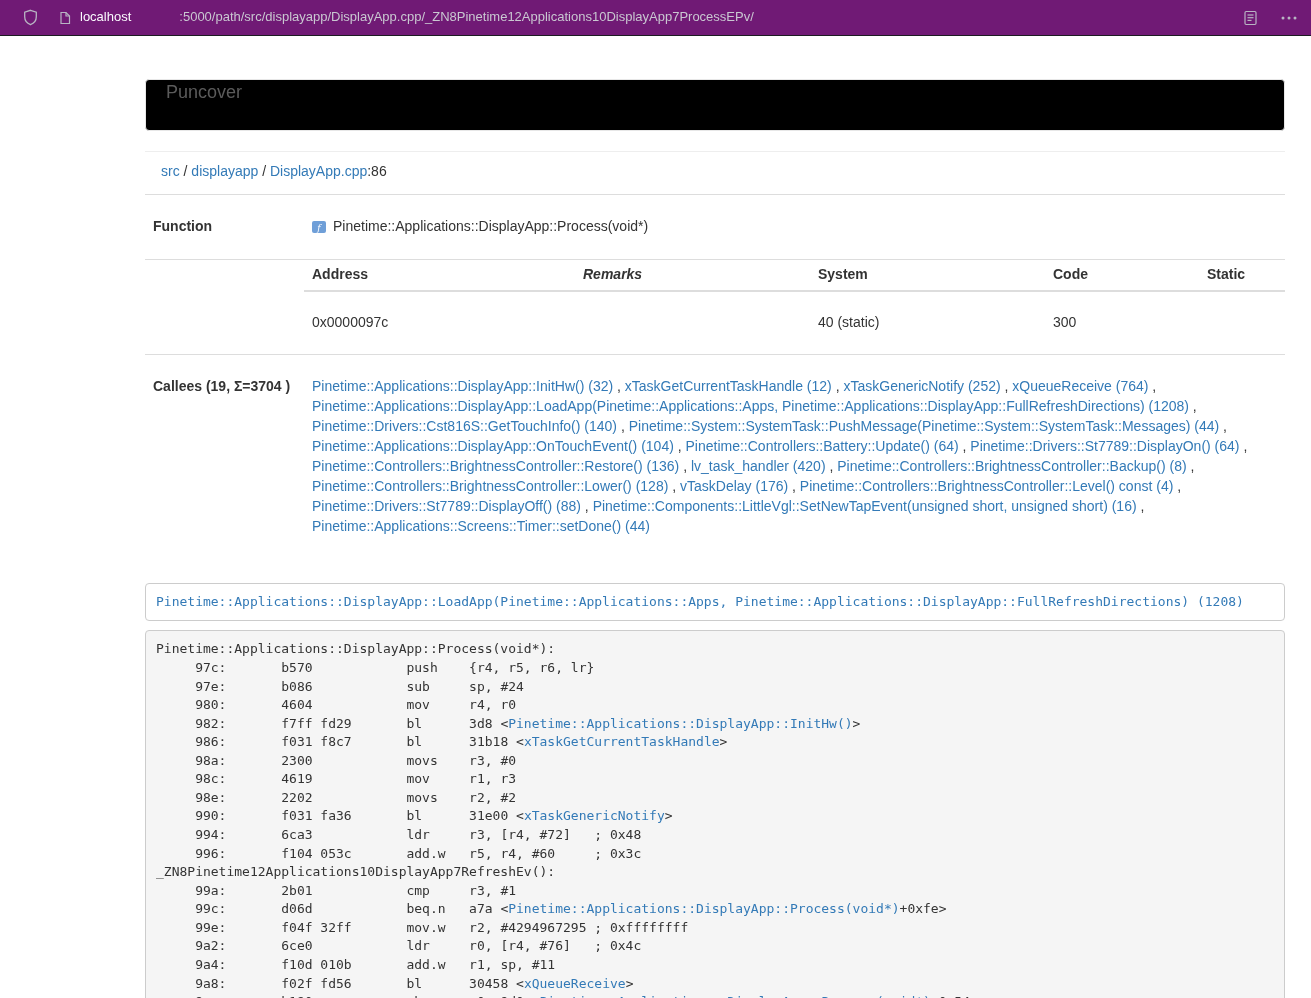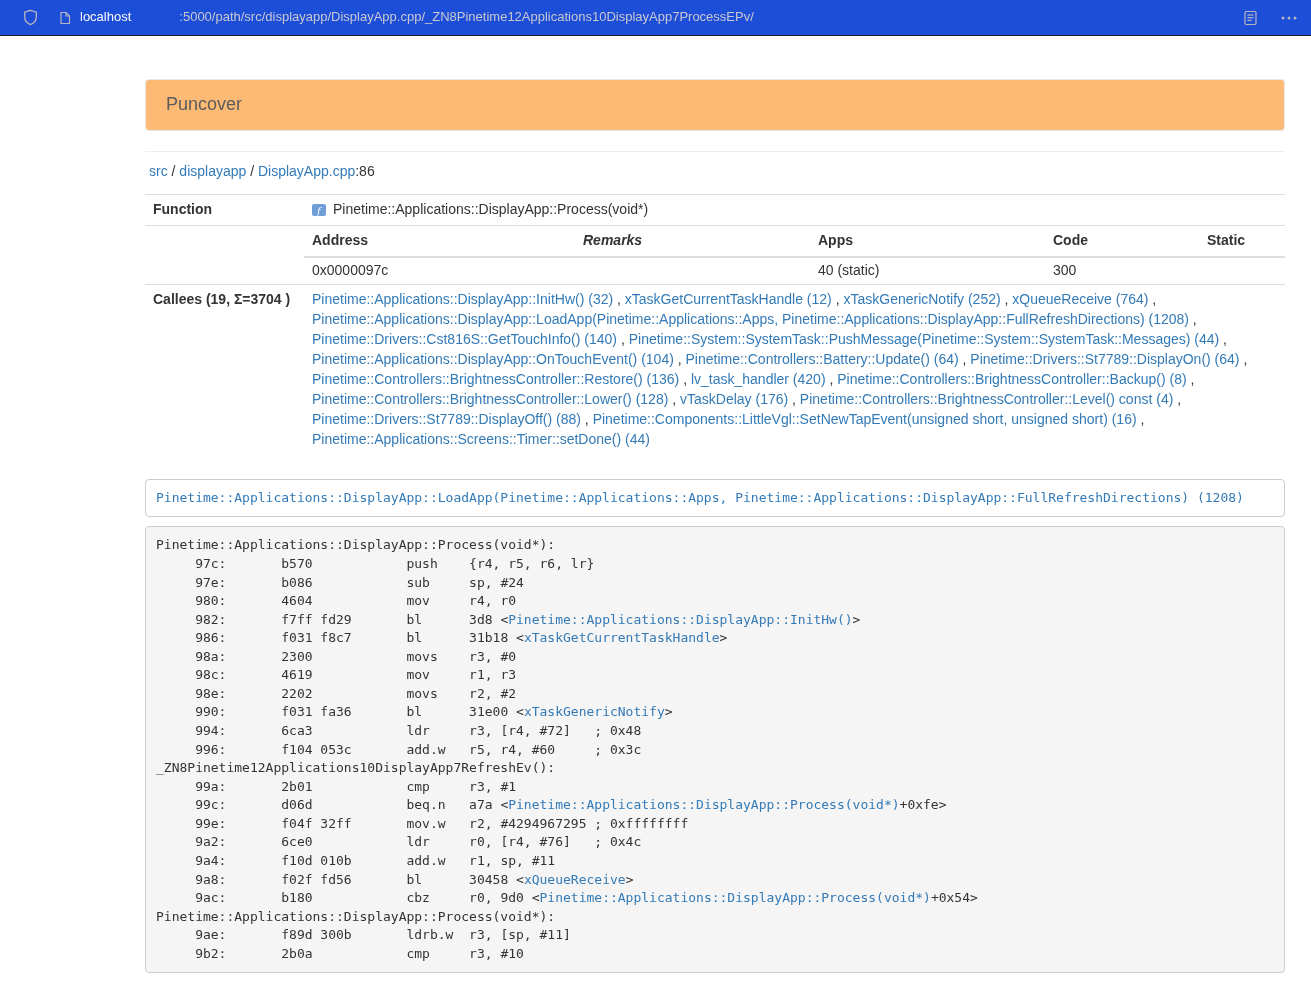--- a/index.html
+++ b/index.html
@@ -10,21 +10,21 @@
     background: #fff;
     font-family: "Liberation Sans", "DejaVu Sans", sans-serif;
     font-size: 14px;
     color: #333;
     line-height: 1.42857;
   }
 
   
   .topbar {
     height: 35px;
-    background: #1d4ed8;
+    background: #701a75;
     border-bottom: 1px solid #1c1b22;
     display: flex;
     align-items: center;
   }
   .tb-icon { display: inline-flex; align-items: center; justify-content: center; }
   .tb-icon svg { display: block; }
   .shield-wrap { margin-left: 23px; }
   .urlbar {
     margin-left: 21px;
     display: flex;
@@ -45,68 +45,67 @@
   }
 
   
   .content {
     width: 1140px;
     margin: 43px 0 0 145px;
   }
 
   .navbar {
     height: 50px;
-    background: #fdba74;
+    background: #000000;
     border: 1px solid #e7e7e7;
     border-radius: 4px;
     display: flex;
-    align-items: center;
     margin-bottom: 20px;
   }
   .brand {
     font-size: 18px;
     color: #5b5b5b !important;
     padding: 0 15px 0 20px;
     text-decoration: none;
   }
 
   hr.divider {
     border: 0;
     border-top: 1px solid #eee;
     margin: 20px 0 10px 0;
   }
 
   a { color: #337ab7; text-decoration: none; cursor: pointer; }
 
-  .breadcrumb-line { margin: 0 0 12px 4px; }
+  .breadcrumb-line { margin: 0 0 12px 16px; }
 
   
   table.main {
     width: 100%;
     border-collapse: collapse;
     margin: 0 0 24px 0;
   }
   table.main > tbody > tr > th,
   table.main > tbody > tr > td {
-    padding: 5px 8px;
+    padding: 22px 8px;
     border-top: 1px solid #ddd;
     vertical-align: top;
     text-align: left;
   }
   th.row-label { width: 143px; font-weight: bold; white-space: nowrap; }
   td.cell-table { padding: 0 !important; }
 
   table.inner { width: 100%; border-collapse: collapse; }
   table.inner th {
     font-weight: bold;
     text-align: left;
     padding: 5px 8px;
     border-bottom: 2px solid #ddd;
   }
-  table.inner td { padding: 3px 8px; text-align: left; }
+  table.inner td { padding: 21px 8px; text-align: left; }
   .col-address { width: 255px; }
   .col-remarks { width: 219px; font-style: italic; }
   .col-stack   { width: 219px; }
   .col-code    { width: 138px; }
 
   .fn-icon { display: inline-block; vertical-align: -2px; margin-right: 7px; }
   .fn-icon svg { display: block; }
 
   
   .codebox {
@@ -190,21 +189,21 @@
         </td>
       </tr>
       <tr>
         <th class="row-label"></th>
         <td class="cell-table">
           <table class="inner">
             <thead>
               <tr>
                 <th class="col-address">Address</th>
                 <th class="col-remarks">Remarks</th>
-                <th class="col-stack">Apps</th>
+                <th class="col-stack">System</th>
                 <th class="col-code">Code</th>
                 <th>Static</th>
               </tr>
             </thead>
             <tbody>
               <tr>
                 <td>0x0000097c</td>
                 <td></td>
                 <td>40 (static)</td>
                 <td>300</td>

